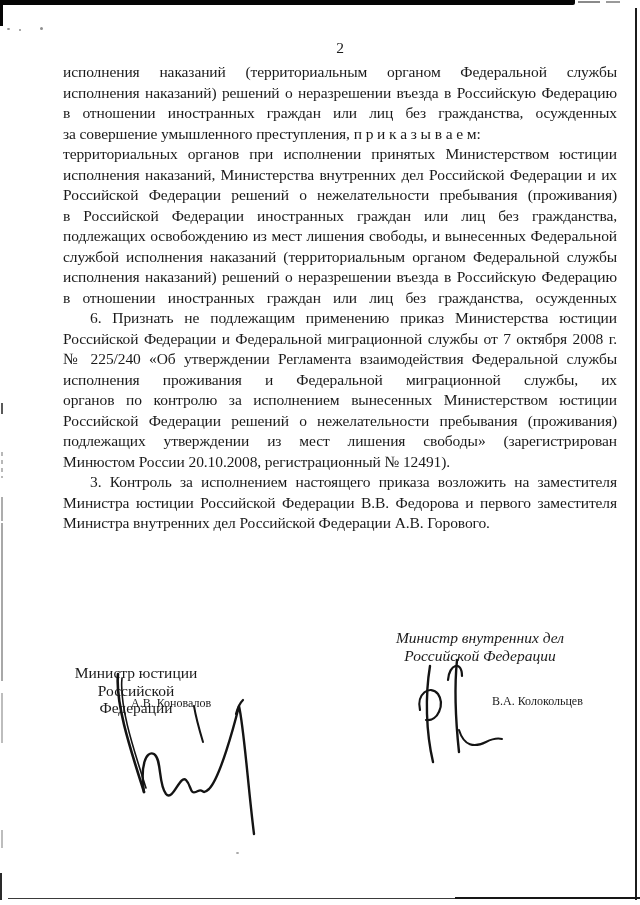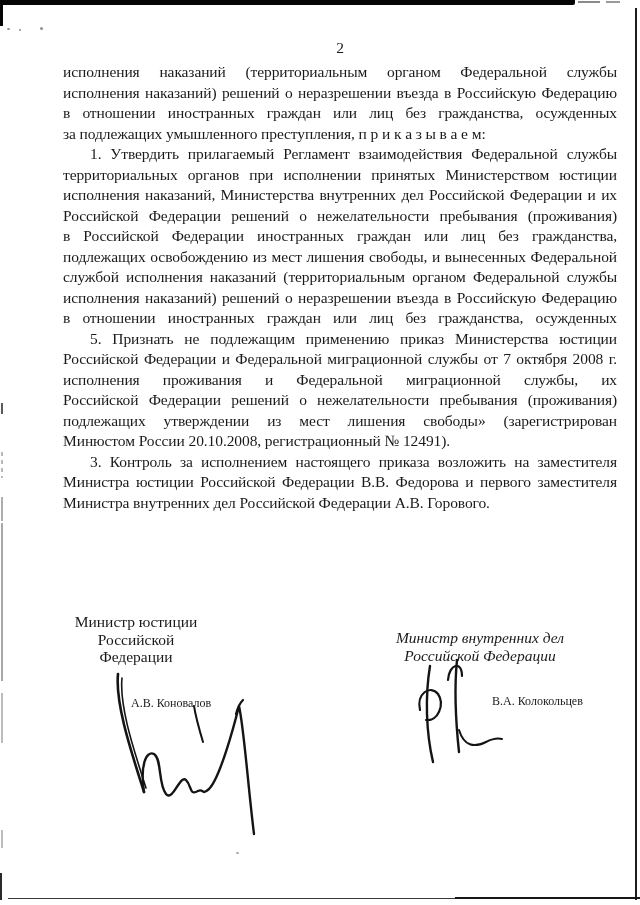--- a/index.html
+++ b/index.html
@@ -45,21 +45,21 @@
   .paragraph{margin:0;}
   .line{
     text-align:justify;text-align-last:justify;-moz-text-align-last:justify;
     height:20.5px;overflow:hidden;
   }
   .line.last{text-align-last:left;-moz-text-align-last:left;}
   .line.indent{text-indent:27px;}
 
   
   .sig-title{position:absolute;font-size:15.5px;line-height:17.5px;text-align:center;}
-  .sig-title-left{left:60px;top:613px;width:152px;}
+  .sig-title-left{left:60px;top:664px;width:152px;}
   .sig-title-right{left:394px;top:629px;width:172px;font-style:italic;}
   .sig-name{position:absolute;font-size:12px;}
   .sig-name-left{left:131px;top:696px;}
   .sig-name-right{left:492px;top:694px;}
   .sig-svg{position:absolute;}
   .sig-svg-left{left:88px;top:662px;width:172px;height:186px;}
   .sig-svg-right{left:410px;top:652px;width:100px;height:120px;}
   .sig-svg path{fill:none;stroke:#141414;stroke-linecap:round;stroke-linejoin:round;}
 </style>
 </head>
@@ -88,37 +88,38 @@
     <div class="art speck sp4"></div>
   </div>
 
   <div class="page-number">2</div>
 
   <div class="body-text">
       <div class="paragraph">
         <div class="line">исполнения наказаний (территориальным органом Федеральной службы</div>
         <div class="line">исполнения наказаний) решений о неразрешении въезда в Российскую Федерацию</div>
         <div class="line">в отношении иностранных граждан или лиц без гражданства, осужденных</div>
-        <div class="line last">за подлежащих умышленного преступления, п р и к а з ы в а е м:</div>
+        <div class="line last">за совершение умышленного преступления, п р и к а з ы в а е м:</div>
       </div>
       <div class="paragraph">
-        <div class="line indent">1. Утвердить прилагаемый Регламент взаимодействия Федеральной службы</div>
         <div class="line">территориальных органов при исполнении принятых Министерством юстиции</div>
         <div class="line">исполнения наказаний, Министерства внутренних дел Российской Федерации и их</div>
         <div class="line">Российской Федерации решений о нежелательности пребывания (проживания)</div>
         <div class="line">в Российской Федерации иностранных граждан или лиц без гражданства,</div>
         <div class="line">подлежащих освобождению из мест лишения свободы, и вынесенных Федеральной</div>
         <div class="line">службой исполнения наказаний (территориальным органом Федеральной службы</div>
         <div class="line">исполнения наказаний) решений о неразрешении въезда в Российскую Федерацию</div>
         <div class="line">в отношении иностранных граждан или лиц без гражданства, осужденных</div>
       </div>
       <div class="paragraph">
-        <div class="line indent">5. Признать не подлежащим применению приказ Министерства юстиции</div>
+        <div class="line indent">6. Признать не подлежащим применению приказ Министерства юстиции</div>
         <div class="line">Российской Федерации и Федеральной миграционной службы от 7 октября 2008 г.</div>
+        <div class="line">№ 225/240 «Об утверждении Регламента взаимодействия Федеральной службы</div>
         <div class="line">исполнения проживания и Федеральной миграционной службы, их территориальных</div>
+        <div class="line">органов по контролю за исполнением вынесенных Министерством юстиции</div>
         <div class="line">Российской Федерации решений о нежелательности пребывания (проживания)</div>
         <div class="line">подлежащих утверждении из мест лишения свободы» (зарегистрирован</div>
         <div class="line last">Минюстом России 20.10.2008, регистрационный № 12491).</div>
       </div>
       <div class="paragraph">
         <div class="line indent">3. Контроль за исполнением настоящего приказа возложить на заместителя</div>
         <div class="line">Министра юстиции Российской Федерации В.В. Федорова и первого заместителя</div>
         <div class="line last">Министра внутренних дел Российской Федерации А.В. Горового.</div>
       </div>
     </div>

